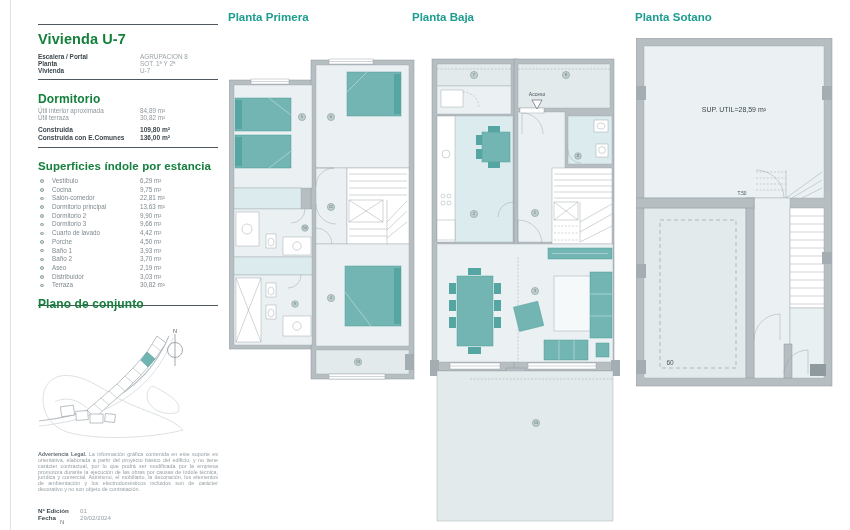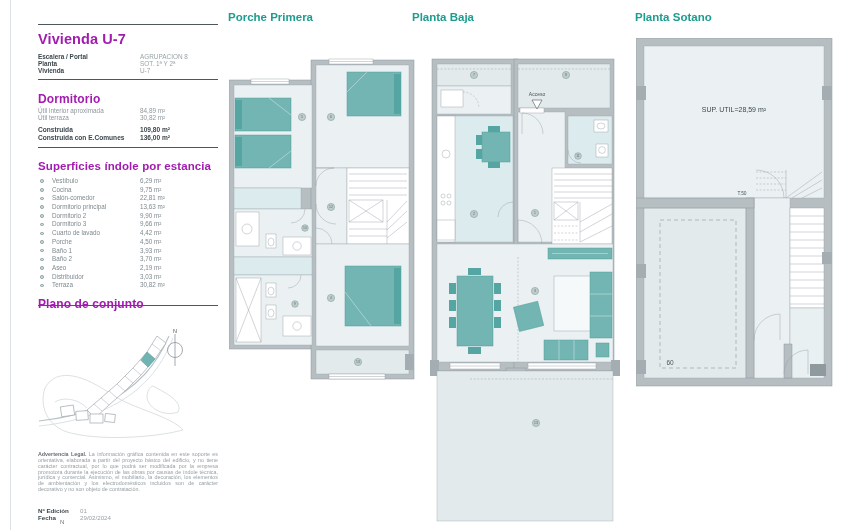--- a/index.html
+++ b/index.html
@@ -1,20 +1,20 @@
 <!DOCTYPE html>
 <html><head>
 <meta charset="utf-8">
 <style>
   *{margin:0;padding:0;box-sizing:border-box}
   html,body{width:850px;height:530px;background:#fff;font-family:"Liberation Sans",sans-serif;overflow:hidden}
   .page{position:absolute;left:0;top:0;width:850px;height:530px;background:#fff}
   .edge-line{position:absolute;left:10px;top:0;width:1px;height:530px;background:#dde2e4}
   .hr{position:absolute;left:38px;width:180px;height:1px;background:#4d585e}
-  .teal-h{position:absolute;left:38px;color:#a21caf;font-weight:bold;letter-spacing:.1px}
+  .teal-h{position:absolute;left:38px;color:#15803d;font-weight:bold;letter-spacing:.1px}
   
   .inforow{position:relative;height:7px;font-size:6.4px;line-height:7px}
   .inforow .lab{font-weight:bold;color:#3c474d}
   .inforow .val{position:absolute;left:102px;top:0;color:#99a3a7;font-weight:normal}
   .suprow{position:relative;height:7.4px;font-size:6.4px;line-height:7.4px;color:#8e989d}
   .suprow .val{position:absolute;left:102px;top:0}
   .suprow.b{font-weight:bold;color:#3c474d;height:8.2px;line-height:8.2px;font-size:6.6px}
   .estrow{position:relative;height:8.7px;font-size:6.3px;line-height:8.7px;color:#7e898e}
   .estrow .dot{position:absolute;left:2px;top:2.4px;width:3.6px;height:3.6px;border-radius:50%;background:#ccd8d8;border:1px solid #8aa0a0}
   .estrow .lab{margin-left:14px}
@@ -114,21 +114,21 @@
   </svg>
 
   <div class="legal"><b>Advertencia Legal.</b><span> La información gráfica contenida en este soporte es orientativa, elaborada a partir del proyecto básico del edificio, y no tiene carácter contractual, por lo que podrá ser modificada por la empresa promotora durante la ejecución de las obras por causas de índole técnica, jurídica y comercial. Asimismo, el mobiliario, la decoración, los elementos de ambientación y los electrodomésticos incluidos son de carácter decorativo y no son objeto de contratación.</span></div>
 
   <div style="position:absolute;left:38px;top:507px;width:180px">
     <div class="edrow"><span class="lab">Nº Edición</span><span class="val">01</span></div>
     <div class="edrow"><span class="lab">Fecha</span><span class="val">29/02/2024</span></div>
   </div>
   <div class="bottom-n">N</div>
 
-  <div class="plan-title" style="left:228px">Porche Primera</div>
+  <div class="plan-title" style="left:228px">Planta Primera</div>
   <svg viewBox="0 0 187 326" style="position:absolute;left:229px;top:54px;width:187px;height:326px">
     <rect class="w" x="0" y="26" width="88" height="269"></rect>
     <rect class="w" x="82" y="6" width="103" height="319"></rect>
     <rect class="rm" x="5" y="31" width="78" height="103"></rect>
     <rect class="ba" x="5" y="134" width="67" height="21"></rect>
     <rect class="rm" x="5" y="155" width="78" height="48"></rect>
     <rect class="ba" x="5" y="203" width="78" height="18"></rect>
     <rect class="rm" x="5" y="221" width="78" height="70"></rect>
     <rect class="rm" x="87" y="11" width="93" height="103"></rect>
     <rect class="rm" x="87" y="114" width="31" height="76"></rect>

